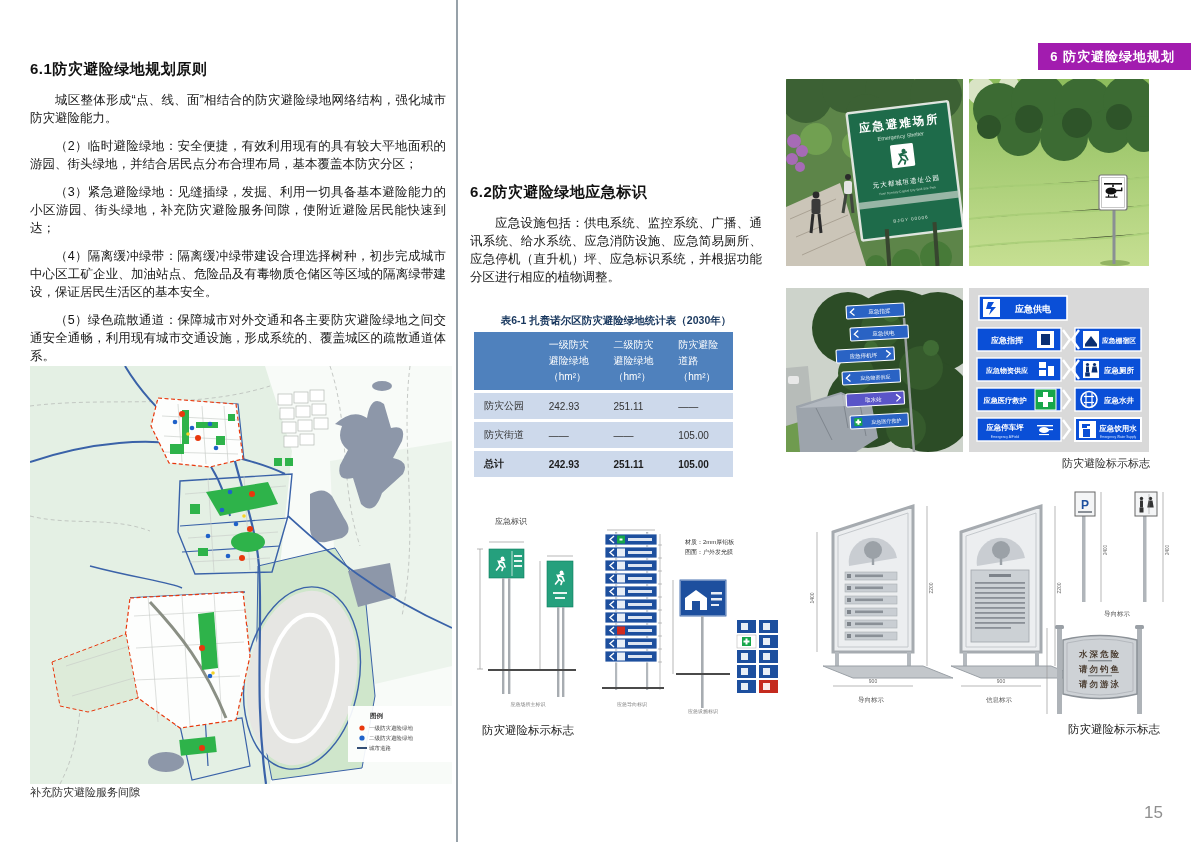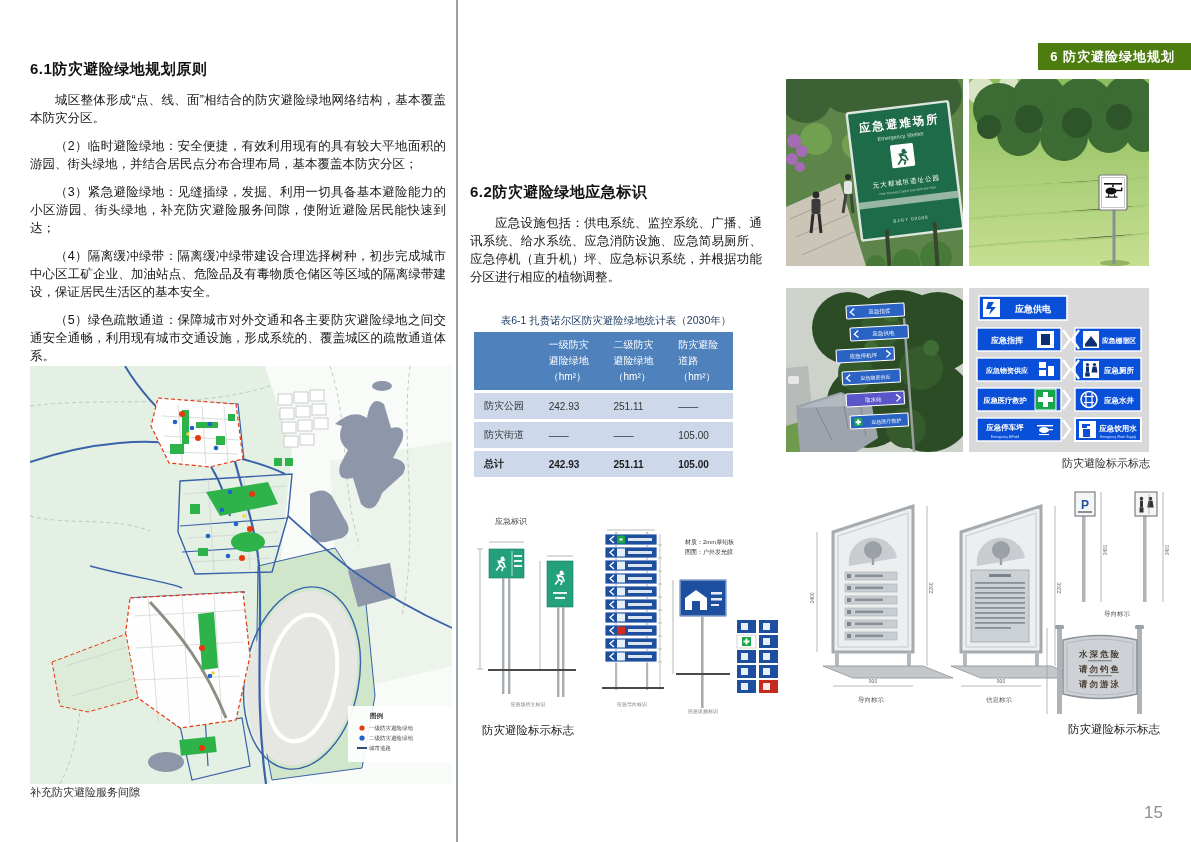--- a/index.html
+++ b/index.html
@@ -1,26 +1,26 @@
 <!DOCTYPE html>
 <html><head>
 <meta charset="utf-8">
 <style>
   html,body{margin:0;padding:0;background:#fff;}
   body{font-family:"Liberation Sans","DejaVu Sans",sans-serif;}
   .page{position:relative;width:1191px;height:842px;background:#fff;overflow:hidden;}
   .abs{position:absolute;}
   .divider{position:absolute;left:456px;top:0;width:2px;height:842px;background:#97a1a9;}
-  .tab{position:absolute;right:0;top:43px;height:27px;line-height:27px;background:#4d7c0f;color:#fff;
+  .tab{position:absolute;right:0;top:43px;height:27px;line-height:27px;background:#a21caf;color:#fff;
        font-size:13px;font-weight:bold;padding:0 16px 0 12px;letter-spacing:1px;}
   .h-sec{font-size:15px;font-weight:bold;color:#111;margin:0 0 12px 0;letter-spacing:.5px;}
   .para{font-size:12.5px;line-height:18px;color:#151515;text-indent:2em;text-align:justify;margin:0 0 10px 0;}
   .left-text{position:absolute;left:30px;top:60px;width:416px;}
   .mid-text{position:absolute;left:470px;top:183px;width:292px;}
-  .tbl-title{position:absolute;left:470px;top:314px;width:292px;text-align:center;font-size:10.5px;font-weight:normal;color:#17365d;}
+  .tbl-title{position:absolute;left:470px;top:314px;width:292px;text-align:center;font-size:10.5px;font-weight:bold;color:#17365d;}
   .stat{position:absolute;left:474px;top:329px;width:259px;border-collapse:separate;border-spacing:0 3px;table-layout:fixed;}
   .stat th{background:#4f81bd;color:#fff;font-size:10px;font-weight:normal;text-align:left;
            padding:4px 2px 4px 10px;white-space:pre-line;line-height:1.6;height:50px;vertical-align:middle;}
   .stat td{background:#cdd9eb;font-size:10px;color:#333;padding:6px 2px 6px 10px;}
   .stat tr.total td{font-weight:bold;color:#1c1c1c;}
   .cap{font-size:11px;color:#2b2b2b;}
   .cap-bold{font-size:11.5px;color:#222;}
   .pagenum{position:absolute;right:28px;top:803px;font-size:17px;color:#8f8f8f;}
   svg text{font-family:"Liberation Sans","DejaVu Sans",sans-serif;}
 </style>
@@ -30,21 +30,21 @@
 <div class="page">
 
   <div class="divider"></div>
 
   <div class="tab">
     <span>6 防灾避险绿地规划</span>
   </div>
 
   <div class="left-text">
     <div class="h-sec">6.1防灾避险绿地规划原则</div>
-    <p class="para">城区整体形成“点、线、面”相结合的防灾避险绿地网络结构，基本覆盖本防灾分区。</p>
+    <p class="para">城区整体形成“点、线、面”相结合的防灾避险绿地网络结构，强化城市防灾避险能力。</p>
     <p class="para">（2）临时避险绿地：安全便捷，有效利用现有的具有较大平地面积的游园、街头绿地，并结合居民点分布合理布局，基本覆盖本防灾分区；</p>
     <p class="para">（3）紧急避险绿地：见缝插绿，发掘、利用一切具备基本避险能力的小区游园、街头绿地，补充防灾避险服务间隙，使附近避险居民能快速到达；</p>
     <p class="para">（4）隔离缓冲绿带：隔离缓冲绿带建设合理选择树种，初步完成城市中心区工矿企业、加油站点、危险品及有毒物质仓储区等区域的隔离绿带建设，保证居民生活区的基本安全。</p>
     <p class="para">（5）绿色疏散通道：保障城市对外交通和各主要防灾避险绿地之间交通安全通畅，利用现有城市交通设施，形成系统的、覆盖城区的疏散通道体系。</p>
   </div>
 
   <div class="abs" style="left:30px;top:366px;width:422px;height:418px;">
     <svg width="422" height="418" viewBox="0 0 422 418">
       <rect width="422" height="418" fill="#f8fbf8"></rect>
       <polygon points="0,0 235,0 262,85 250,200 262,300 240,418 0,418" fill="#e4f0e4"></polygon>

